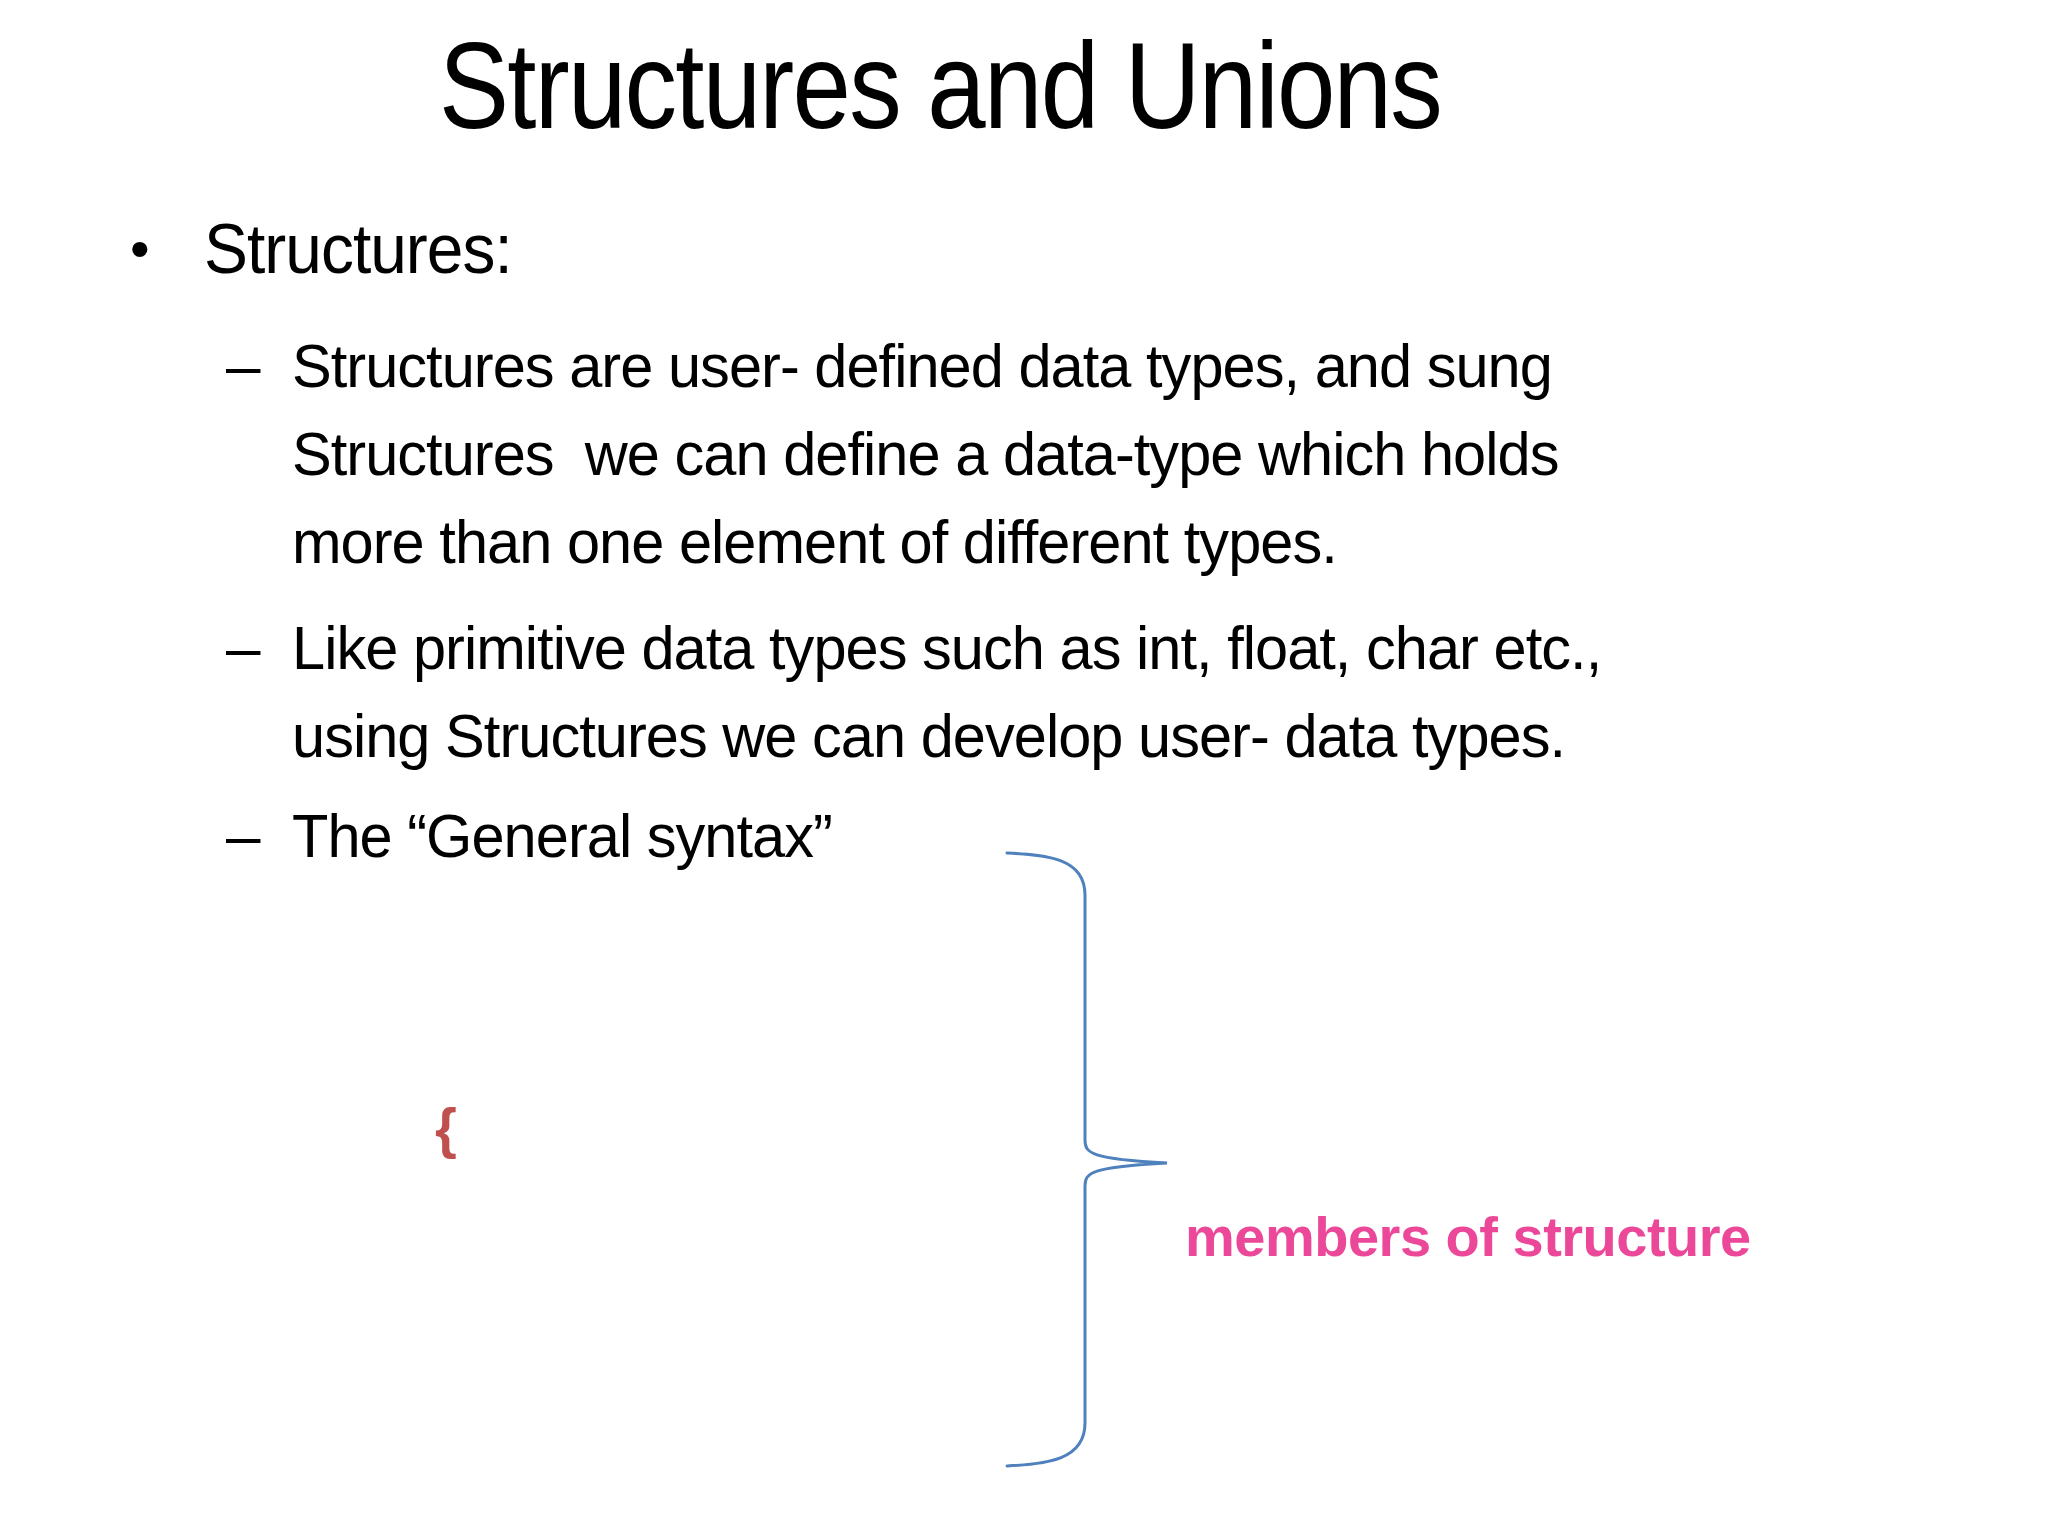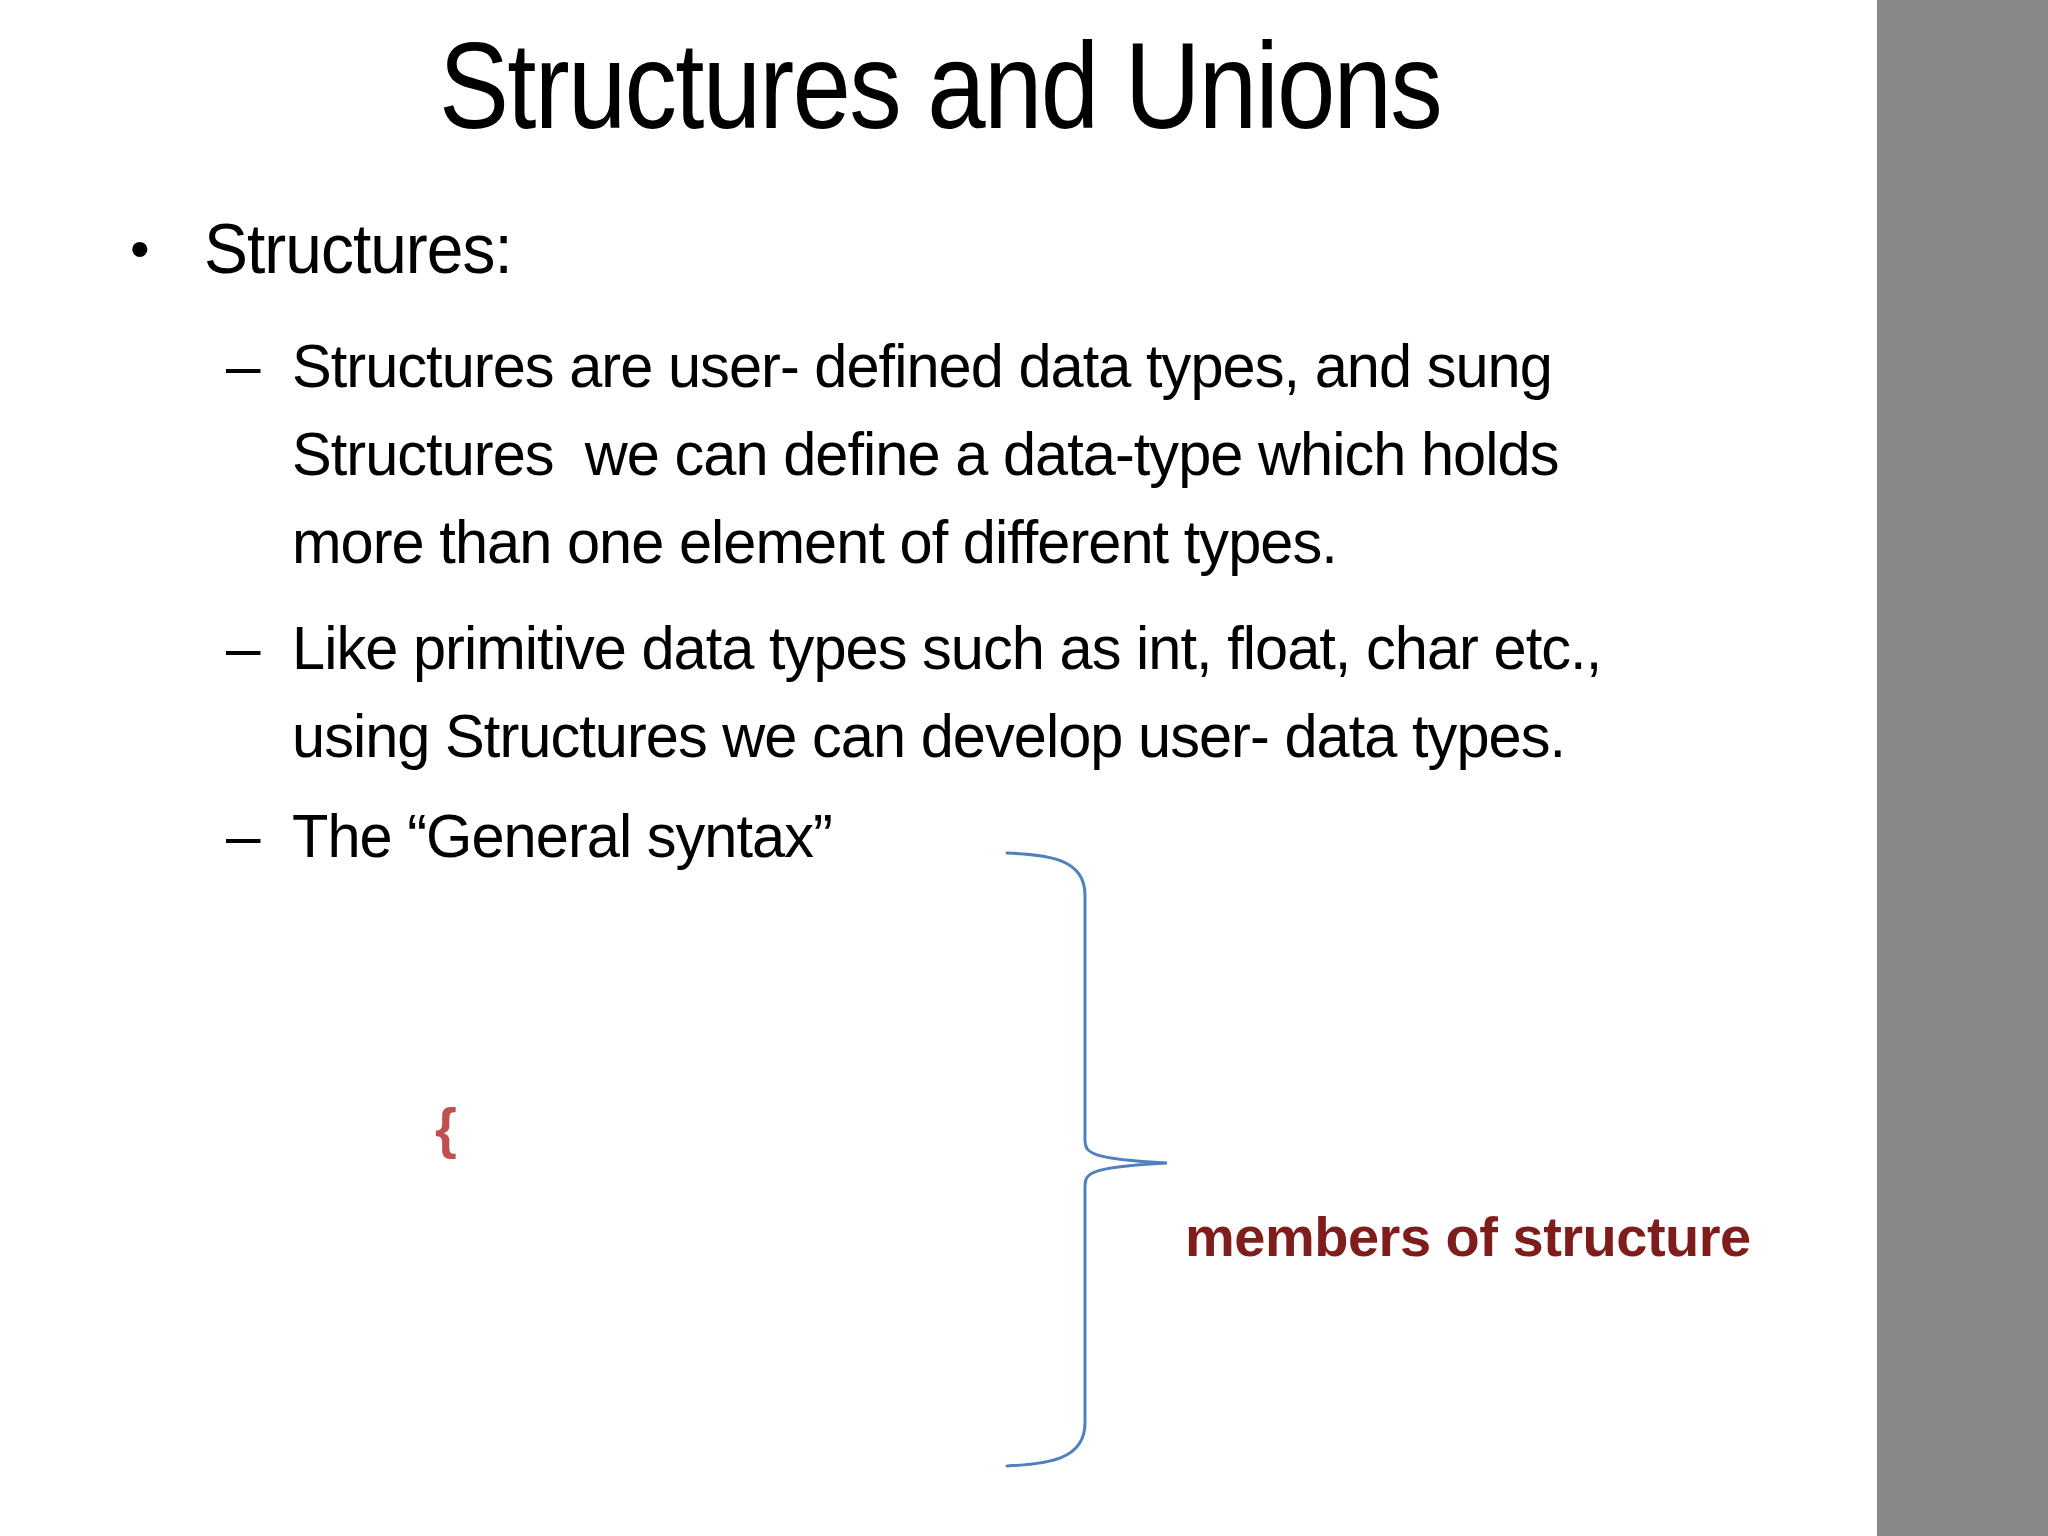--- a/index.html
+++ b/index.html
@@ -2,21 +2,21 @@
 <html><head>
 <meta charset="utf-8">
 <style>
   html, body {
     margin: 0;
     padding: 0;
     background: #888;
   }
   .slide {
     position: relative;
-    width: 1877px;
+    width: 2048px;
     height: 1536px;
     background: #ffffff;
     overflow: hidden;
     font-family: "Liberation Sans", sans-serif;
     color: #000000;
   }
 
   
   .slide-title {
     position: absolute;
@@ -156,15 +156,15 @@
   <svg class="brace" viewBox="0 0 170 630" aria-hidden="true">
     <path d="M 5 8
              C 45 10, 83 13, 83 50
              L 83 295
              C 83 308, 88 314, 165 318
              C 88 322, 83 328, 83 341
              L 83 578
              C 83 615, 45 619, 5 621" fill="none" stroke="#4f81bd" stroke-width="3" stroke-linecap="round"></path>
   </svg>
 
-  <div class="members-label" style="color: #7f1d1d;">members of structure</div>
+  <div class="members-label" style="color: #ec4899;">members of structure</div>
 
 </div>
 
 </body></html>

